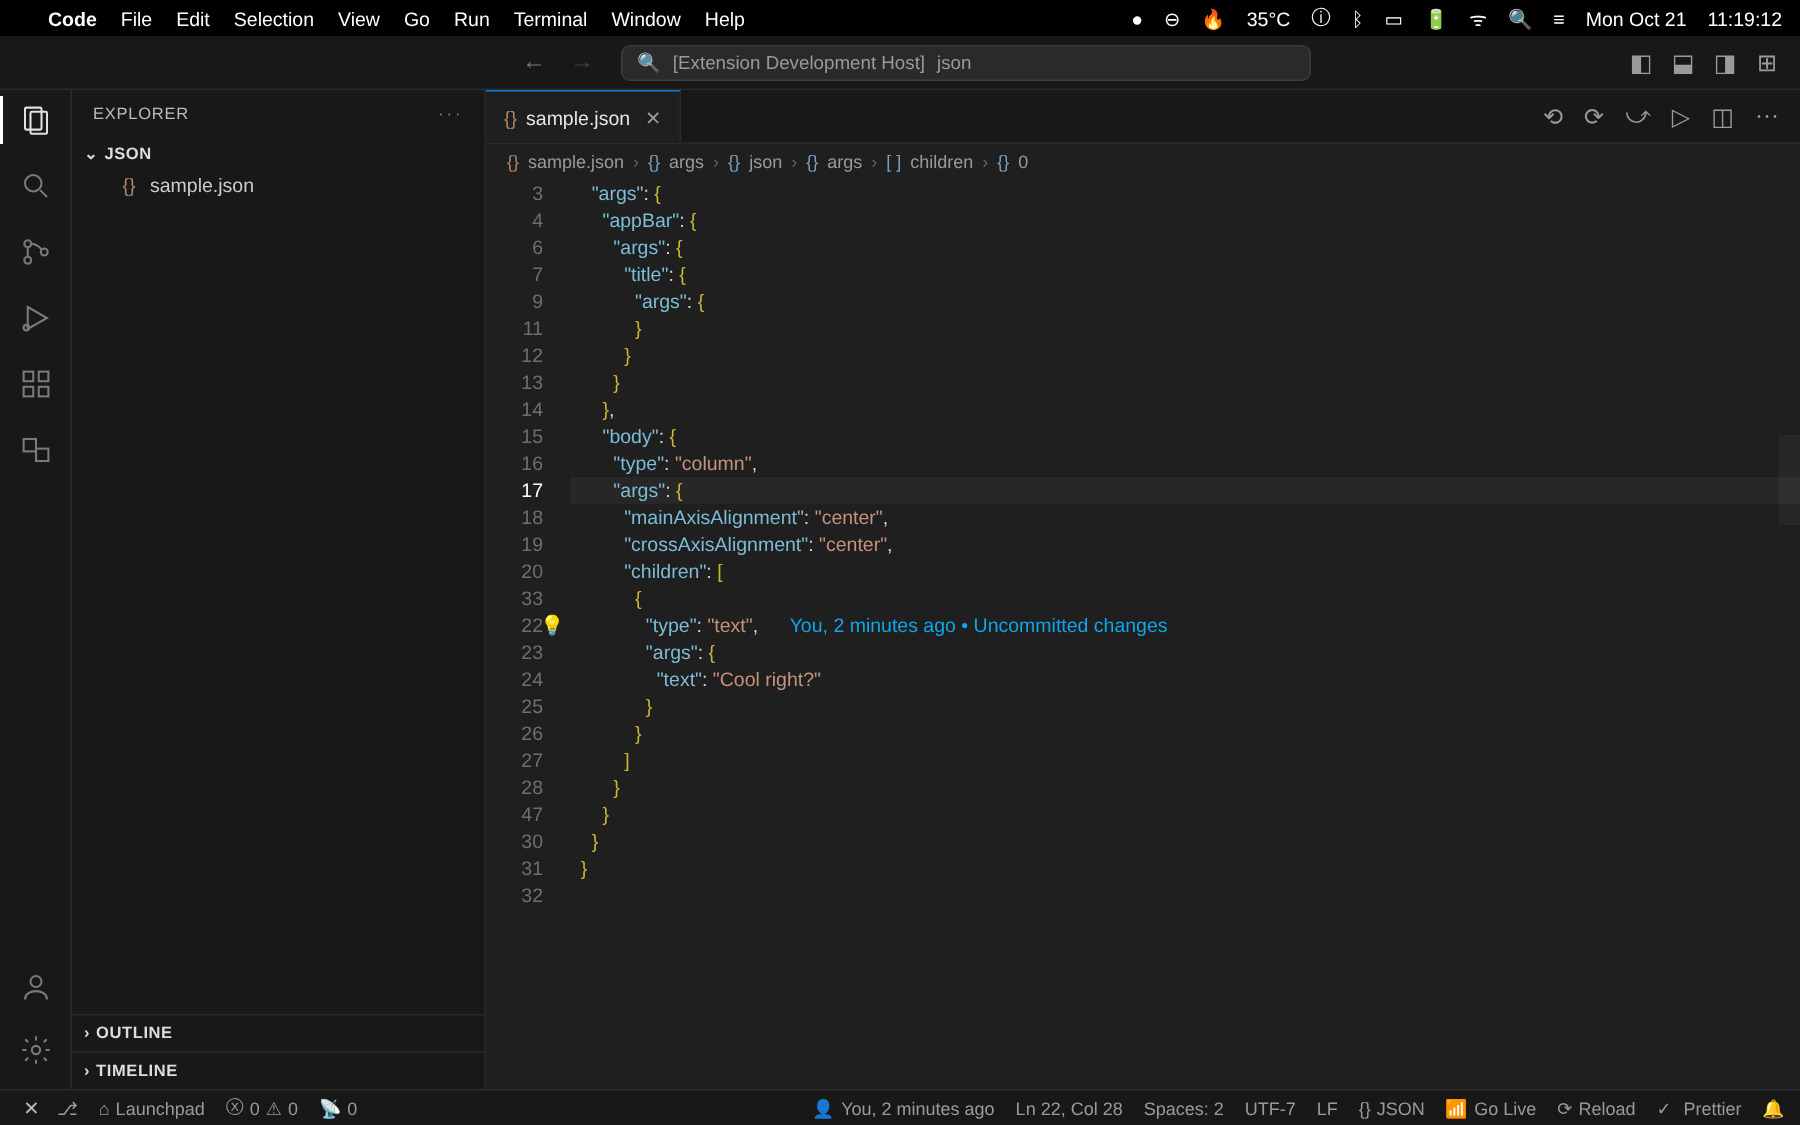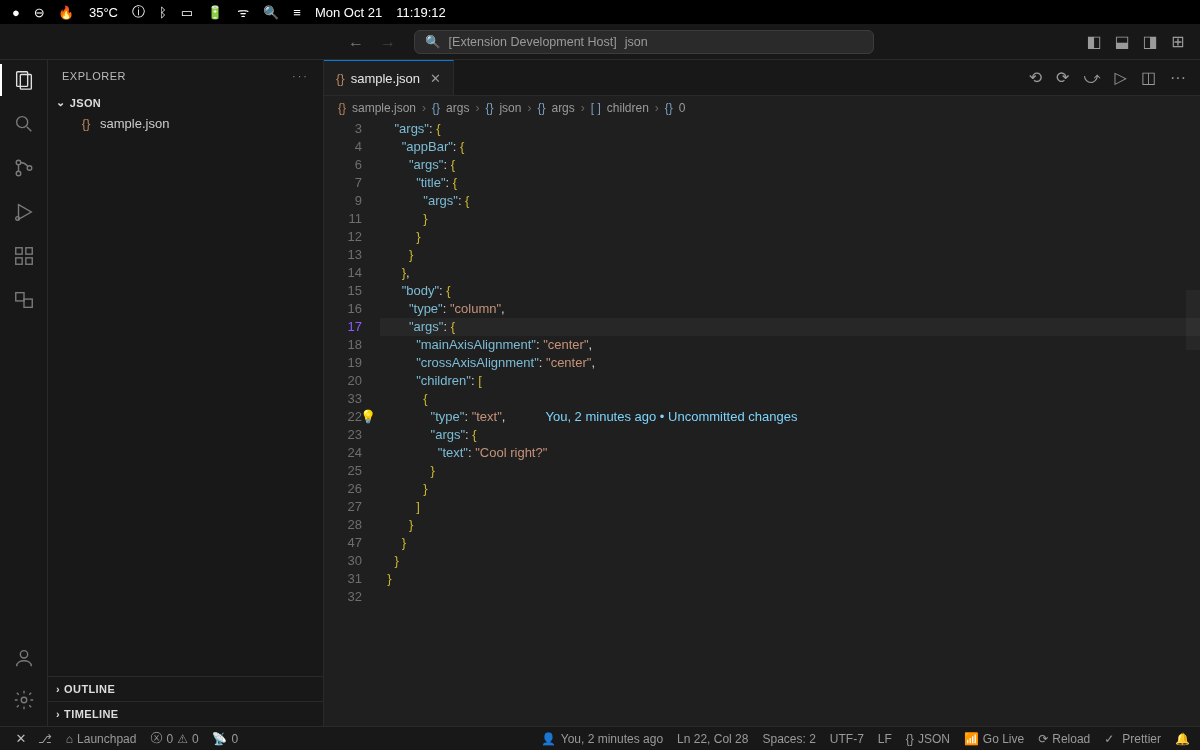--- a/index.html
+++ b/index.html
@@ -49,46 +49,59 @@
   .tabs-right { margin-left:auto; display:flex; align-items:center; gap:14px; color:#9a9a9a; padding-right:14px; }
 
   .breadcrumb { height:24px; display:flex; align-items:center; gap:6px; font-size:12px; color:#9a9a9a; padding:0 14px; }
   .breadcrumb .chev { color:#666; }
   .breadcrumb .bic { color:#b3845f; }
   .breadcrumb .bic2 { color:#7a9ec2; }
 
   .code { flex:1; position:relative; font-size:13px; line-height:18px; }
   .gutter { position:absolute; left:0; top:0; bottom:0; width:56px; color:#6e6e6e; text-align:right; padding-right:18px; }
   .gutter .ln { height:18px; }
-  .gutter .ln.current { color:#8b5cf6; }
+  .gutter .ln.current { color:#ffffff; }
   .codebody { position:absolute; left:56px; right:0; top:0; bottom:0; }
   .line { height:18px; white-space:pre; color:#d4d4d4; }
   .k { color:#7cbcd6; }
   .s { color:#c5937b; }
   .p { color:#d4d4d4; }
   .p2 { color:#cab832; }
   .highlight-line { background:rgba(255,255,255,0.04); position:absolute; left:0; right:0; height:18px; }
   .lightbulb { position:absolute; left:-20px; color:#e2c02e; font-size:13px; }
-  .blame { color:#7dd3fc; margin-left:40px; font-style:normal; }
+  .blame { color:#0ea5e9; margin-left:21px; font-style:normal; }
 
   
   .scrollmark { position:absolute; right:0; top:28%; width:14px; height:60px; background:rgba(255,255,255,0.04); }
 
   
   .status { position:absolute; left:0; right:0; bottom:0; height:24px; background:#181818; border-top:1px solid #2a2a2a; color:#9a9a9a; font-size:12px; display:flex; align-items:center; padding:0 10px; }
   .status .panel-toggle { width:22px; text-align:center; color:#bbb; font-size:13px; margin-right:6px; }
   .status .grp { display:flex; align-items:center; gap:14px; }
   .status .grp .it { display:flex; align-items:center; gap:4px; white-space:nowrap; }
   .status .right { margin-left:auto; }
   .status .check::before { content:"✓"; margin-right:4px; }
 </style>
 </head>
 <body>
 
 <div class="menubar">
+  <div class="left">
+    <span class="apple"></span>
+    <span class="item bold">Code</span>
+    <span class="item">File</span>
+    <span class="item">Edit</span>
+    <span class="item">Selection</span>
+    <span class="item">View</span>
+    <span class="item">Go</span>
+    <span class="item">Run</span>
+    <span class="item">Terminal</span>
+    <span class="item">Window</span>
+    <span class="item">Help</span>
+  </div>
   <div class="right">
     <span>●</span>
     <span>⊖</span>
     <span>🔥</span>
     <span>35°C</span>
     <span>ⓘ</span>
     <span>ᛒ</span>
     <span>▭</span>
     <span>🔋</span>
     <span>ᯤ</span>

